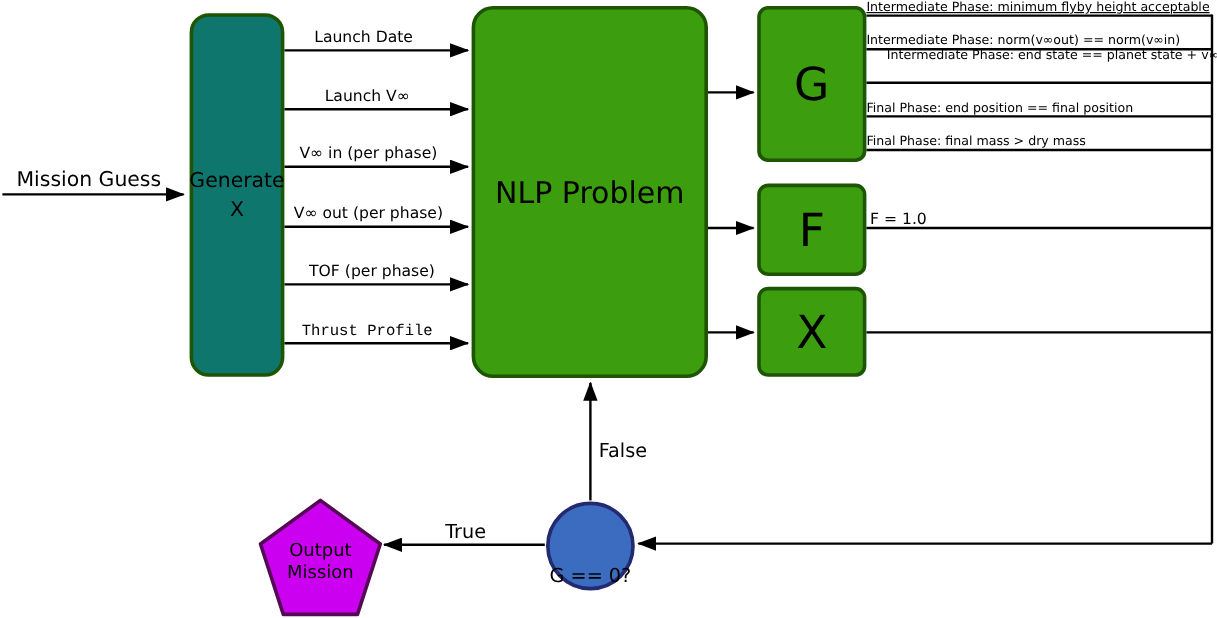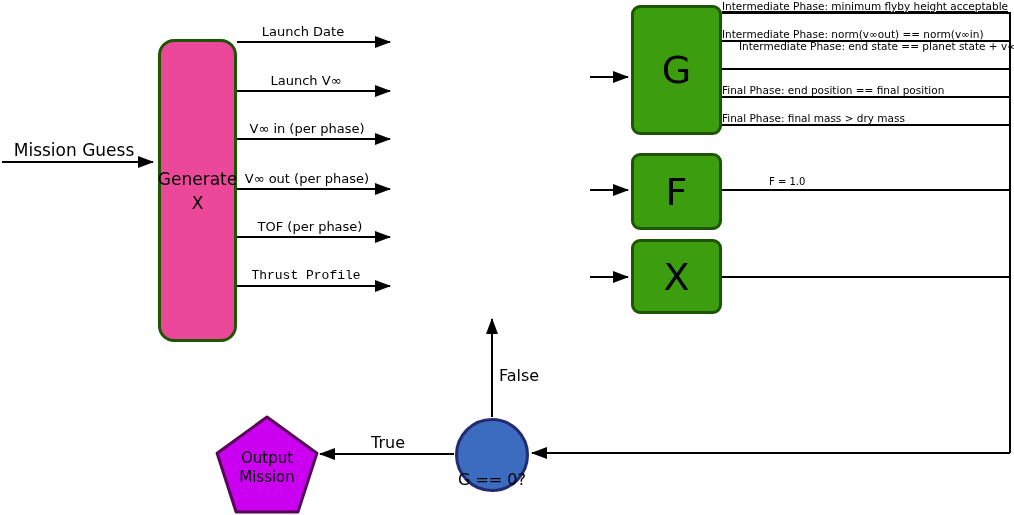--- a/index.html
+++ b/index.html
@@ -49,21 +49,21 @@
   .lbl-in3 { left: 227px; top: 171px; }
   .lbl-in4 { left: 230px; top: 219px; }
   .lbl-in5 { left: 226px; top: 268px; font-family: Liberation Mono, monospace; }
   .lbl-in5b { left: 228px; top: 288px; }
   .constraint-lbl { left: 722px; font-size: 10.5px; line-height: 13px; }
   .lbl-c0 { top: 0px; text-decoration: underline; }
   .lbl-c1 { top: 28px; }
   .lbl-c2 { top: 40px; margin-left: 17px; }
   .lbl-c3 { top: 84px; }
   .lbl-c4 { top: 112px; }
-  .lbl-objective { left: 769px; top: 176px; font-size: 10px; }
+  .lbl-objective { left: 725px; top: 176px; font-size: 13px; }
   .lbl-false { left: 499px; top: 366px; font-size: 16px; }
   .lbl-true { left: 358px; top: 433px; width: 60px; text-align: center; font-size: 16px; }
   .lbl-pentagon {
     position: absolute;
     left: 217px; top: 449px; width: 100px;
     text-align: center; font-size: 15px; line-height: 19px;
   }
 </style>
 </head>
 <body>
@@ -102,25 +102,28 @@
     <line x1="1010" y1="12" x2="1010" y2="453" stroke="#000" stroke-width="2"></line>
     <line x1="1010" y1="453" x2="532" y2="453" stroke="#000" stroke-width="2" marker-end="url(#ah)"></line>
 
     <line x1="492" y1="417" x2="492" y2="319" stroke="#000" stroke-width="2" marker-end="url(#ah)"></line>
 
     <line x1="454" y1="454" x2="320" y2="454" stroke="#000" stroke-width="2" marker-end="url(#ah)"></line>
 
     <polygon points="267,417 316.9,453.3 297.9,512 236.1,512 217.1,453.3" stroke-width="3" stroke-linejoin="round" style="fill: rgb(204, 0, 240); stroke: rgb(85, 8, 85);"></polygon>
   </svg>
 
-  <div class="box box-generate" style="background: #ec4899; border-color: rgb(29, 85, 2); margin-top: 28px;">
+  <div class="box box-generate" style="background: #0f766e; border-color: rgb(29, 85, 2);">
     <div>Generate</div>
     <div>X</div>
   </div>
 
+  <div class="box box-nlp" style="background: rgb(60, 158, 15); border-color: rgb(29, 85, 2);">
+    <div>NLP Problem</div>
+  </div>
 
   <div class="box box-g" style="background: rgb(60, 158, 15); border-color: rgb(29, 85, 2);">
     <div>G</div>
   </div>
 
   <div class="box box-f" style="background: rgb(60, 158, 15); border-color: rgb(29, 85, 2);">
     <div>F</div>
   </div>
 
   <div class="box box-x" style="background: rgb(60, 158, 15); border-color: rgb(29, 85, 2);">

